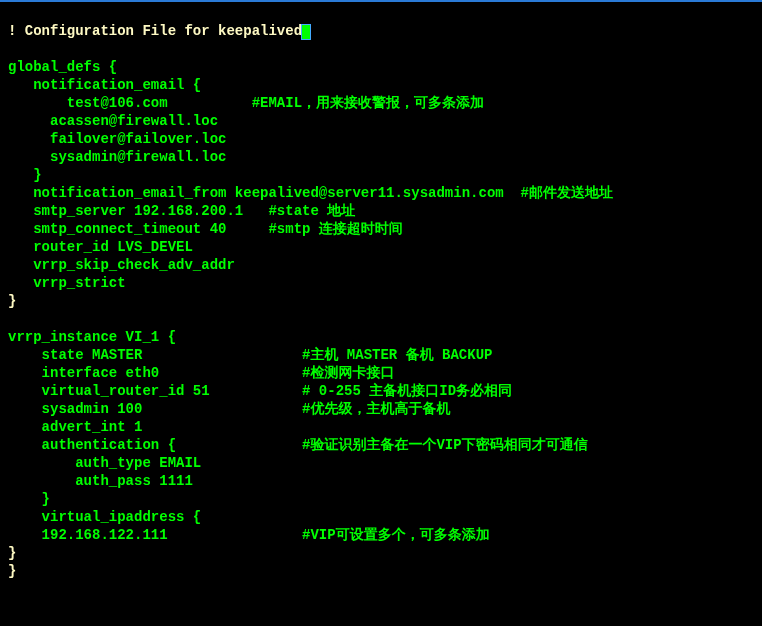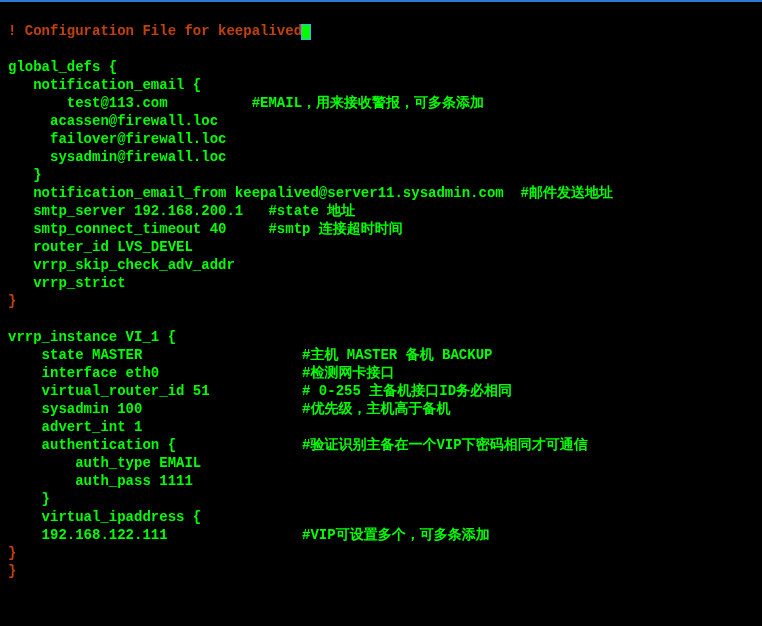--- a/index.html
+++ b/index.html
@@ -15,21 +15,21 @@
     font-size: 14px;
     font-weight: bold;
     line-height: 18px;
     color: #00ff00;
     white-space: pre;
     padding: 4px 8px;
     width: 746px;
     height: 618px;
     box-sizing: border-box;
   }
-  .orange { color: #c2410c; font-family: Liberation Mono, monospace; }
+  .orange { color: #fef9c3; font-family: Liberation Mono, monospace; }
   .cursor {
     display: inline-block;
     width: 8px;
     height: 14px;
     background: #00ff00;
     vertical-align: text-bottom;
     outline: 1px solid #4af;
   }
   .topborder {
     position: absolute;
@@ -41,23 +41,23 @@
 </head>
 <body>
 
 <div class="topborder"></div>
 
 <div class="terminal">
 <span><span class="orange">! Configuration File for keepalived</span><span class="cursor"></span></span>
 <span></span>
 <span>global_defs {</span>
 <span>   notification_email {</span>
-<span>       test@113.com          #EMAIL，用来接收警报，可多条添加</span>
+<span>       test@106.com          #EMAIL，用来接收警报，可多条添加</span>
 <span>     acassen@firewall.loc</span>
-<span>     failover@firewall.loc</span>
+<span>     failover@failover.loc</span>
 <span>     sysadmin@firewall.loc</span>
 <span>   }</span>
 <span>   notification_email_from keepalived@server11.sysadmin.com  #邮件发送地址</span>
 <span>   smtp_server 192.168.200.1   #state 地址</span>
 <span>   smtp_connect_timeout 40     #smtp 连接超时时间</span>
 <span>   router_id LVS_DEVEL</span>
 <span>   vrrp_skip_check_adv_addr</span>
 <span>   vrrp_strict</span>
 <span class="orange">}</span>
 <span></span>

